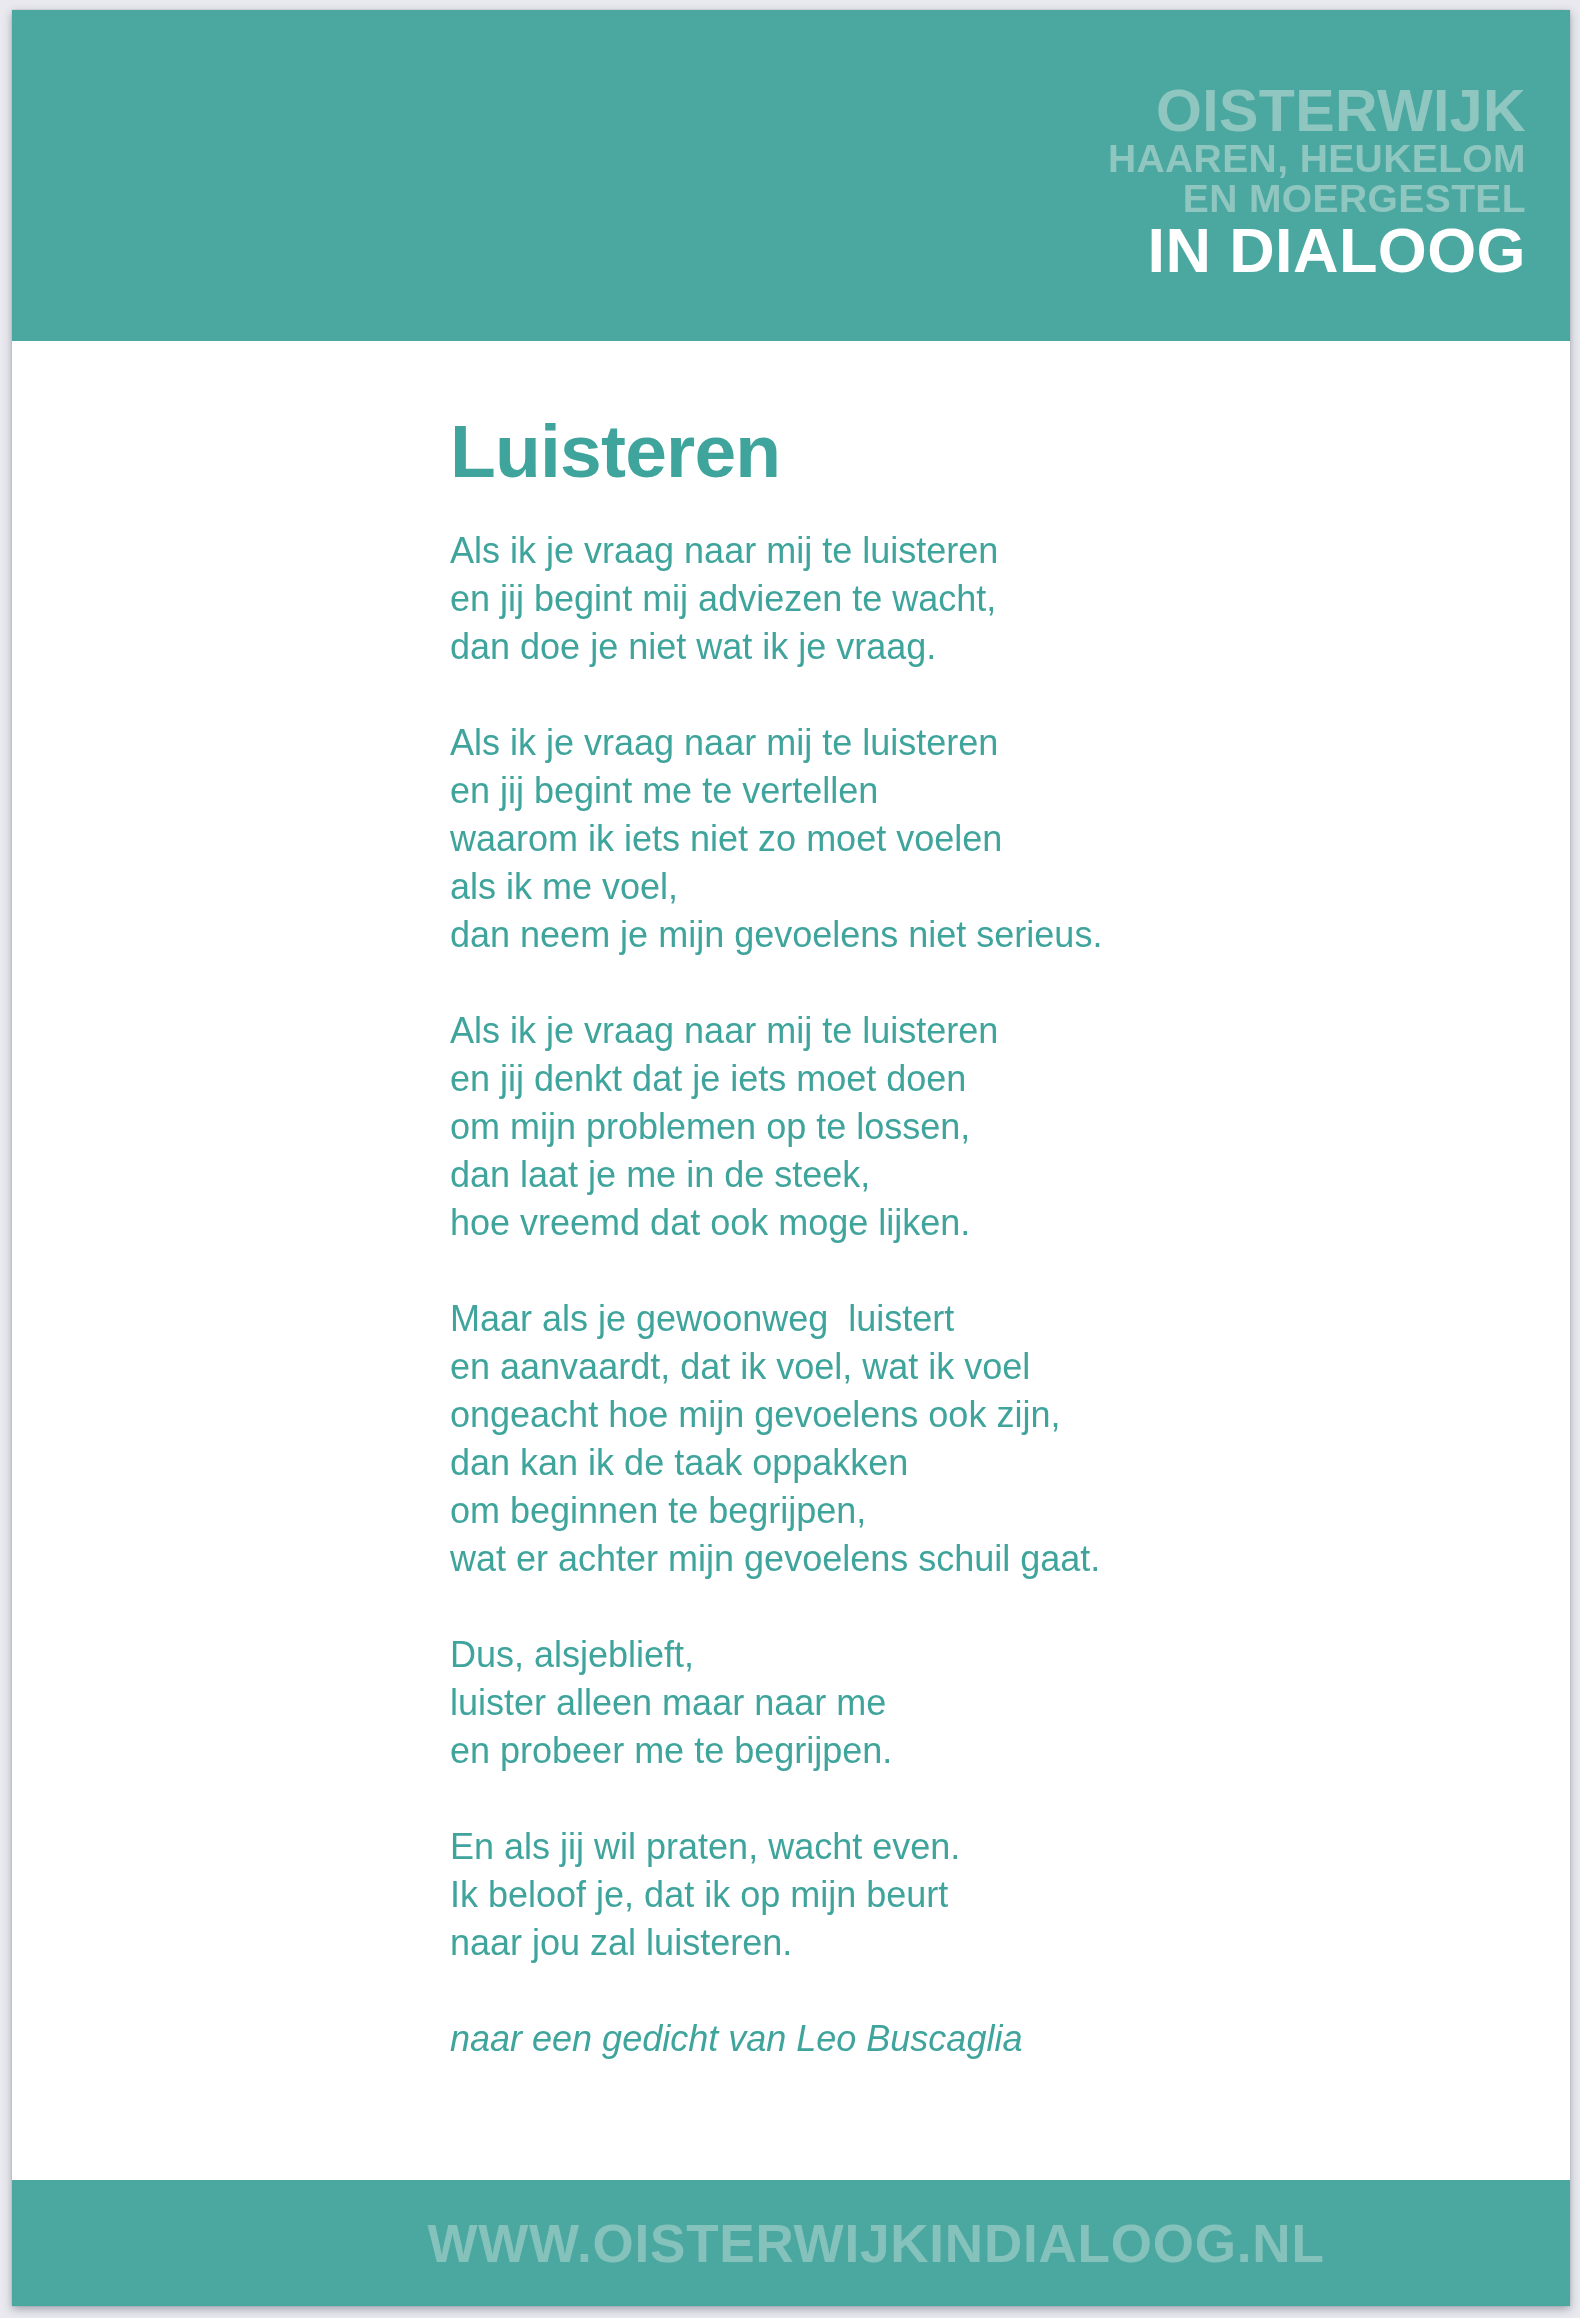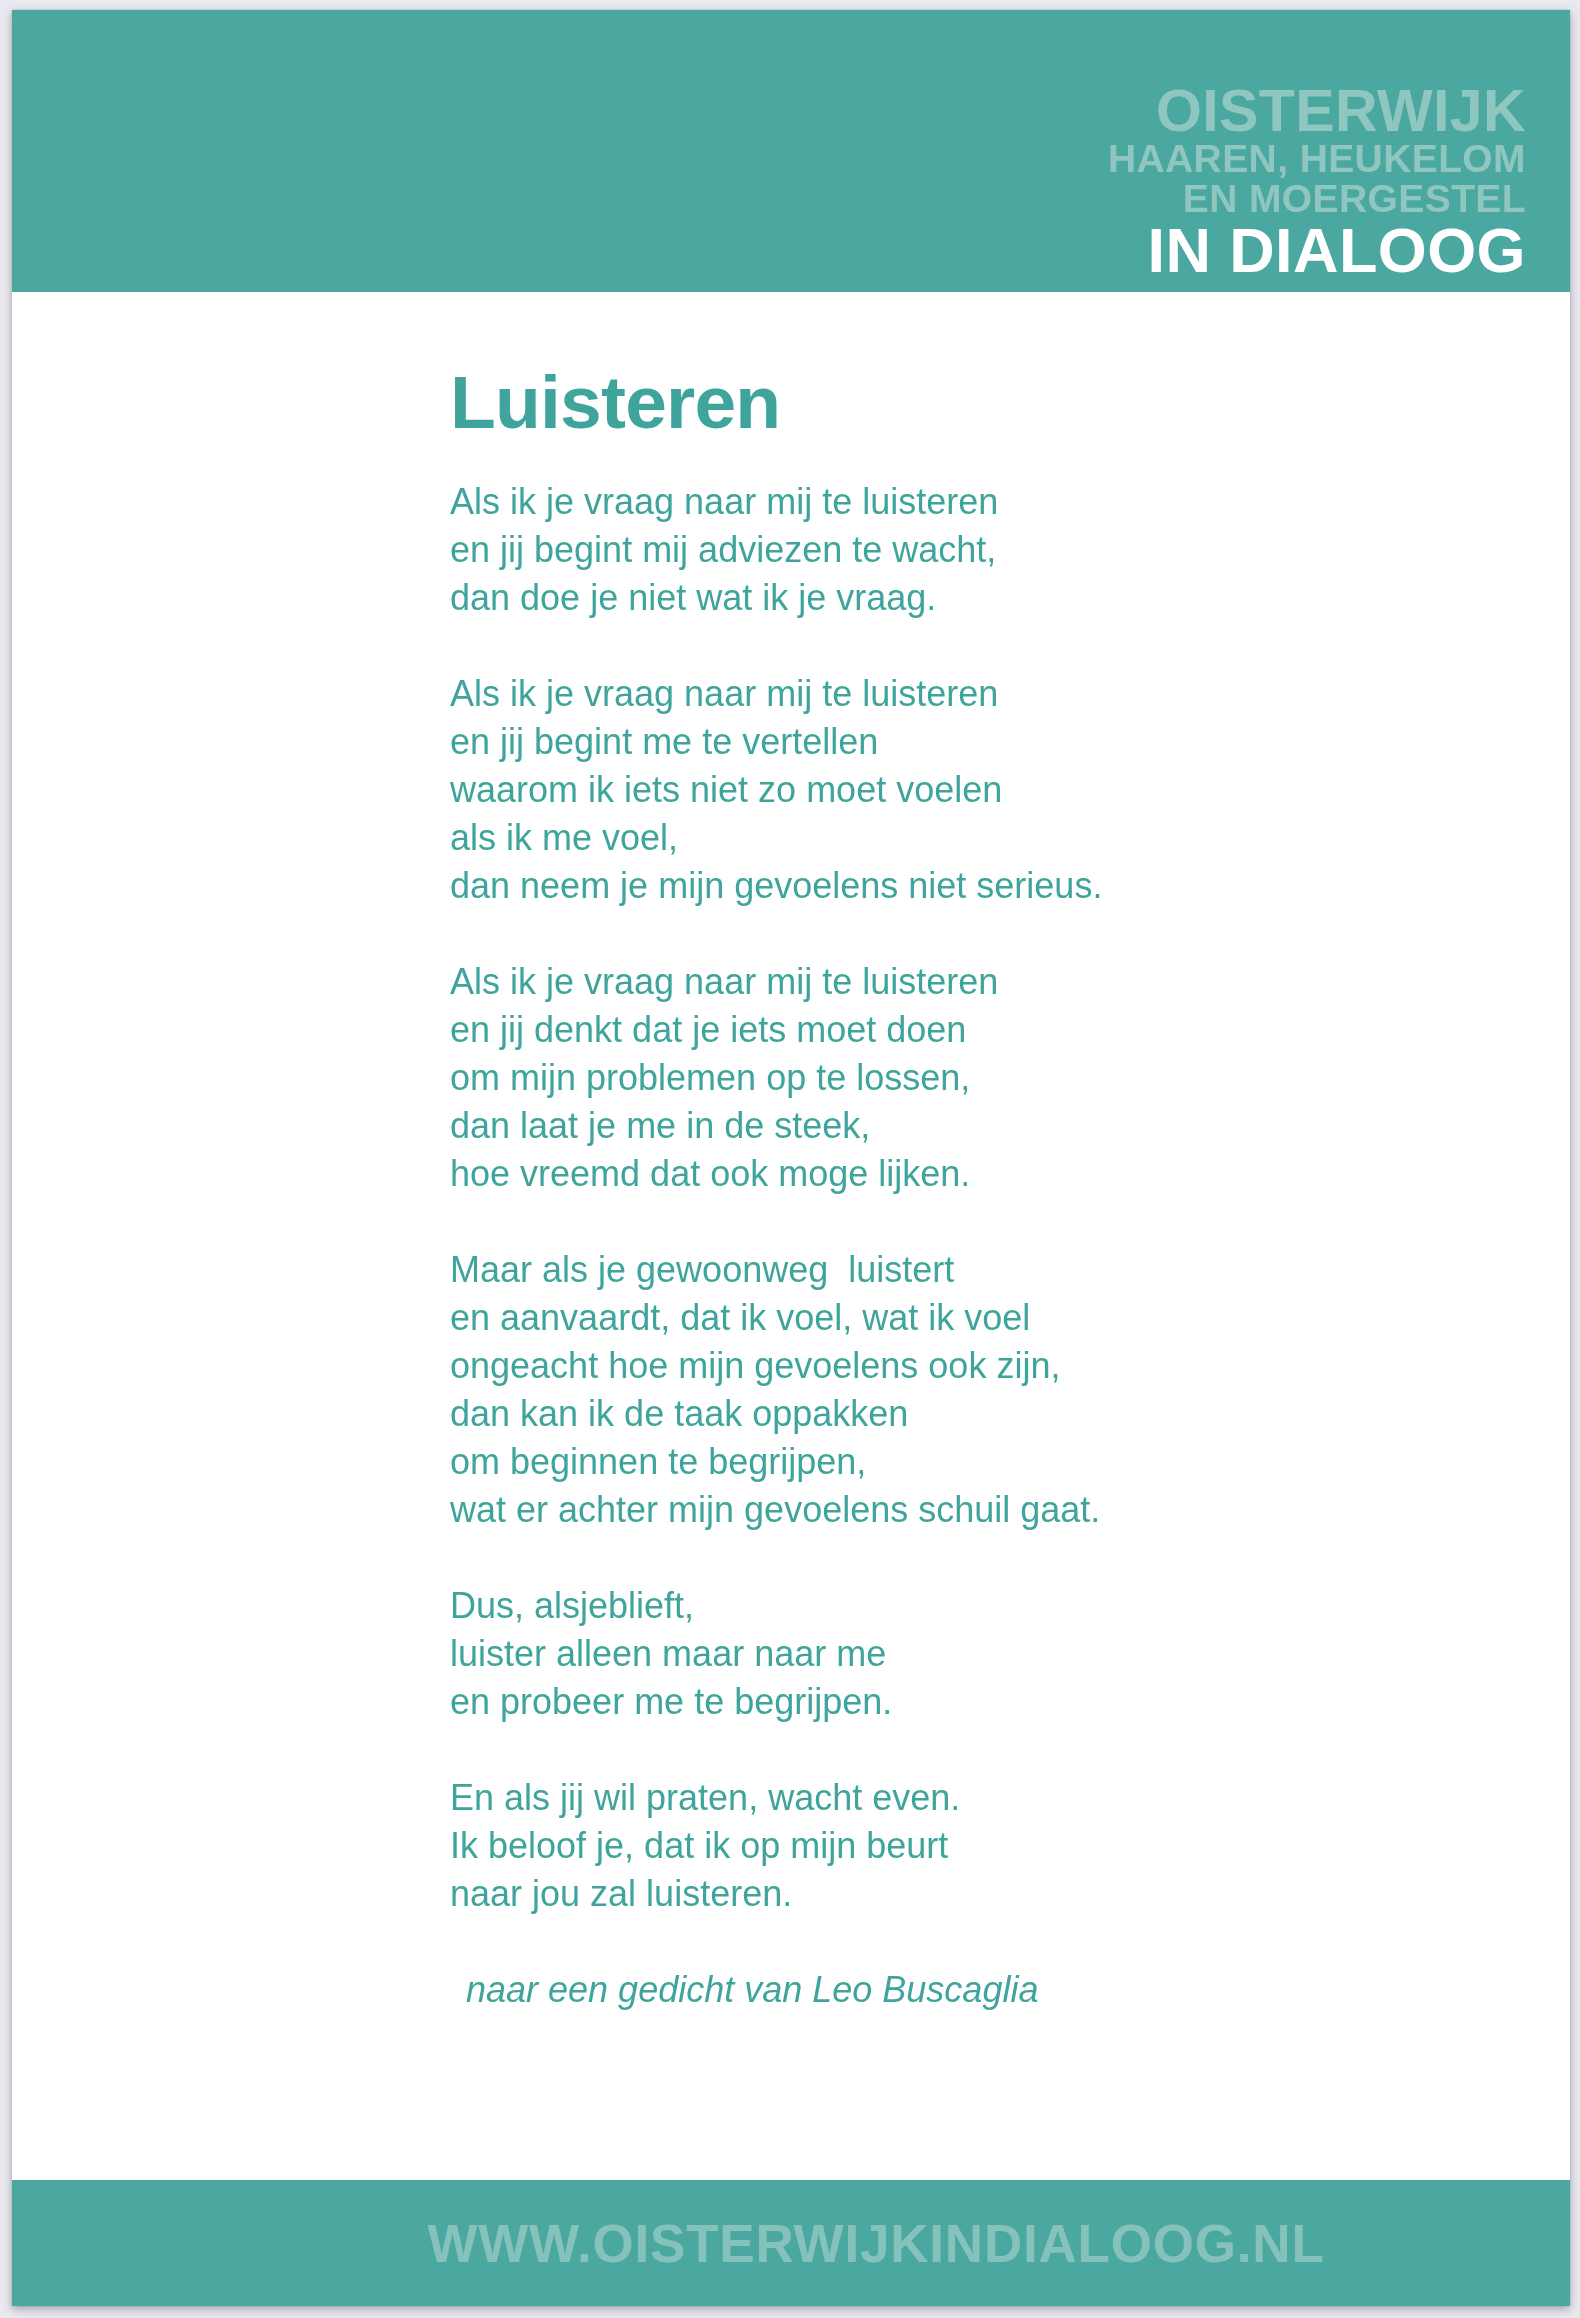--- a/index.html
+++ b/index.html
@@ -23,21 +23,21 @@
     background: var(--page-bg, #FFFFFF);
     box-shadow: 0 2.5px 8.5px rgba(70, 80, 95, 0.45), 0 0 0.8px rgba(60,70,80,0.5);
     display: flex;
     flex-direction: column;
     box-sizing: border-box;
   }
   .band {
     background: var(--band-teal, #4BA8A0);
   }
   .header {
-    height: 282px;
+    height: 331px;
     position: relative;
     flex: 0 0 auto;
   }
   .logo {
     position: absolute;
     top: 73px;
     right: 44px;
     text-align: right;
     font-weight: bold;
   }
@@ -71,21 +71,21 @@
     color: var(--text-teal, #3FA49C);
   }
   .stanza { margin: 0 0 48px 0; }
   .poem-line {
     font-size: 36px;
     line-height: 48px;
     color: var(--text-teal, #3FA49C);
     white-space: pre-wrap;
   }
   .attribution {
-    margin: 16px;
+    margin: 0;
     font-size: 36px;
     line-height: 48px;
     font-style: italic;
     color: var(--text-teal, #3FA49C);
   }
   .footer {
     height: 126px;
     flex: 0 0 auto;
     display: flex;
     align-items: center;

